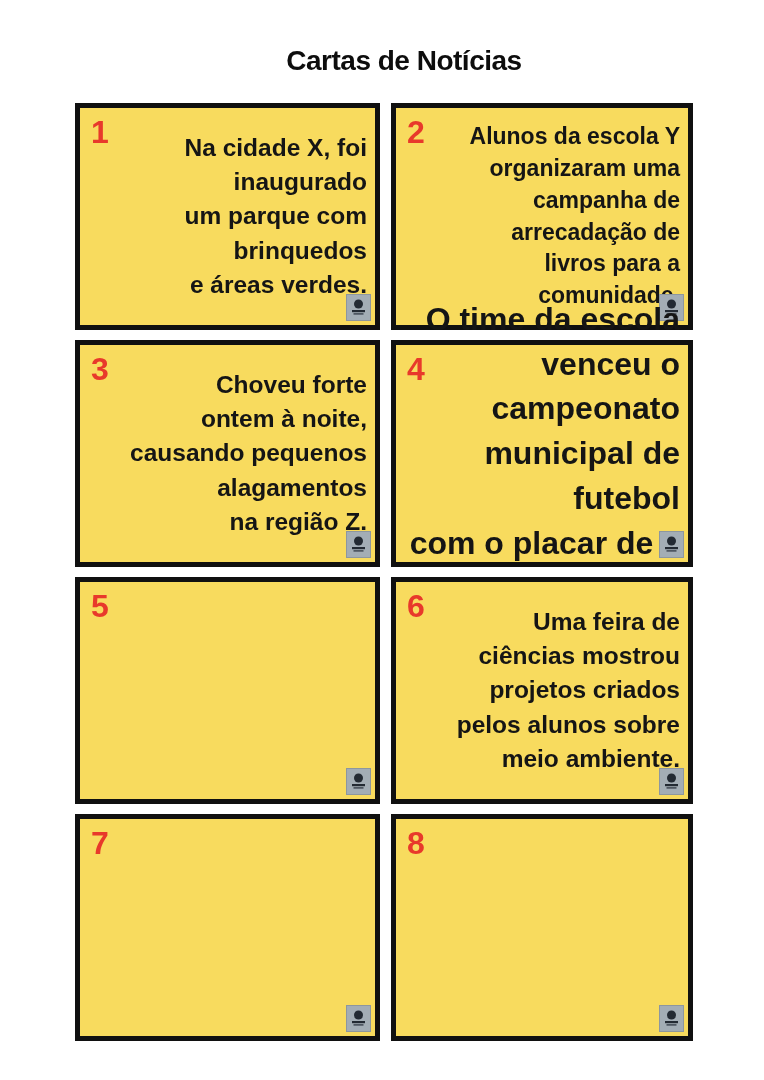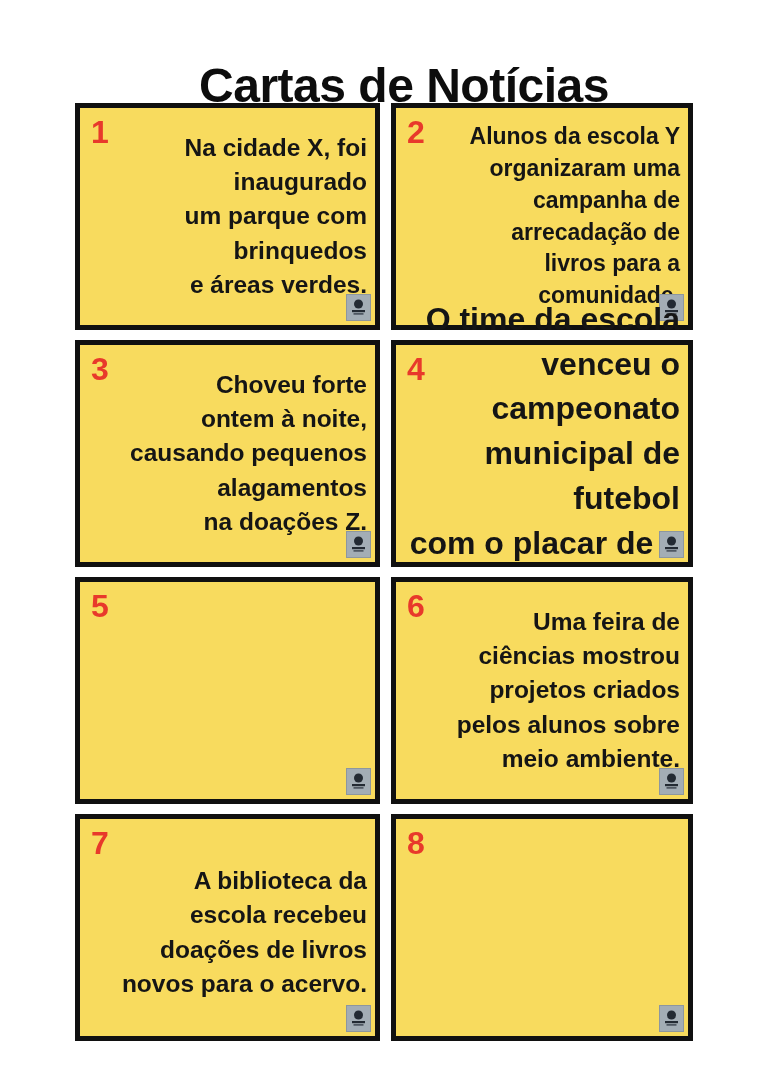--- a/index.html
+++ b/index.html
@@ -20,21 +20,21 @@
     font-family: "Liberation Sans", "DejaVu Sans", sans-serif;
     position: relative;
     overflow: hidden;
   }
   .page-title {
     position: absolute;
     top: 26px;
     left: 0;
     width: 100%;
     text-align: center;
-    font-size: 48px;
+    font-size: 28px;
     font-weight: 800;
     letter-spacing: -0.5px;
     color: #0d0d0d;
     padding-left: 44px;
   }
   .cards-grid {
     position: absolute;
     left: 75px;
     top: 103px;
     width: 618px;
@@ -129,21 +129,21 @@
         </svg>
     </span>
   </div>
 
   <div class="card">
     <span class="card-number">3</span>
     <div class="card-text">Choveu forte
 ontem à noite,
 causando pequenos
 alagamentos
-na doações Z.</div>
+na região Z.</div>
     <span class="watermark">
       <svg width="17" height="19" viewBox="0 0 17 19">
           <circle cx="8.5" cy="6" r="4.5" fill="#232A33"></circle>
           <rect x="2" y="12" width="13" height="2.2" fill="#232A33"></rect>
           <rect x="3.5" y="15.2" width="10" height="1.4" fill="#3a424c"></rect>
         </svg>
     </span>
   </div>
 
   <div class="card">
@@ -184,24 +184,20 @@
       <svg width="17" height="19" viewBox="0 0 17 19">
           <circle cx="8.5" cy="6" r="4.5" fill="#232A33"></circle>
           <rect x="2" y="12" width="13" height="2.2" fill="#232A33"></rect>
           <rect x="3.5" y="15.2" width="10" height="1.4" fill="#3a424c"></rect>
         </svg>
     </span>
   </div>
 
   <div class="card">
     <span class="card-number">7</span>
-    <div class="card-text">A biblioteca da
-escola recebeu
-doações de livros
-novos para o acervo.</div>
     <span class="watermark">
       <svg width="17" height="19" viewBox="0 0 17 19">
           <circle cx="8.5" cy="6" r="4.5" fill="#232A33"></circle>
           <rect x="2" y="12" width="13" height="2.2" fill="#232A33"></rect>
           <rect x="3.5" y="15.2" width="10" height="1.4" fill="#3a424c"></rect>
         </svg>
     </span>
   </div>
 
   <div class="card">

